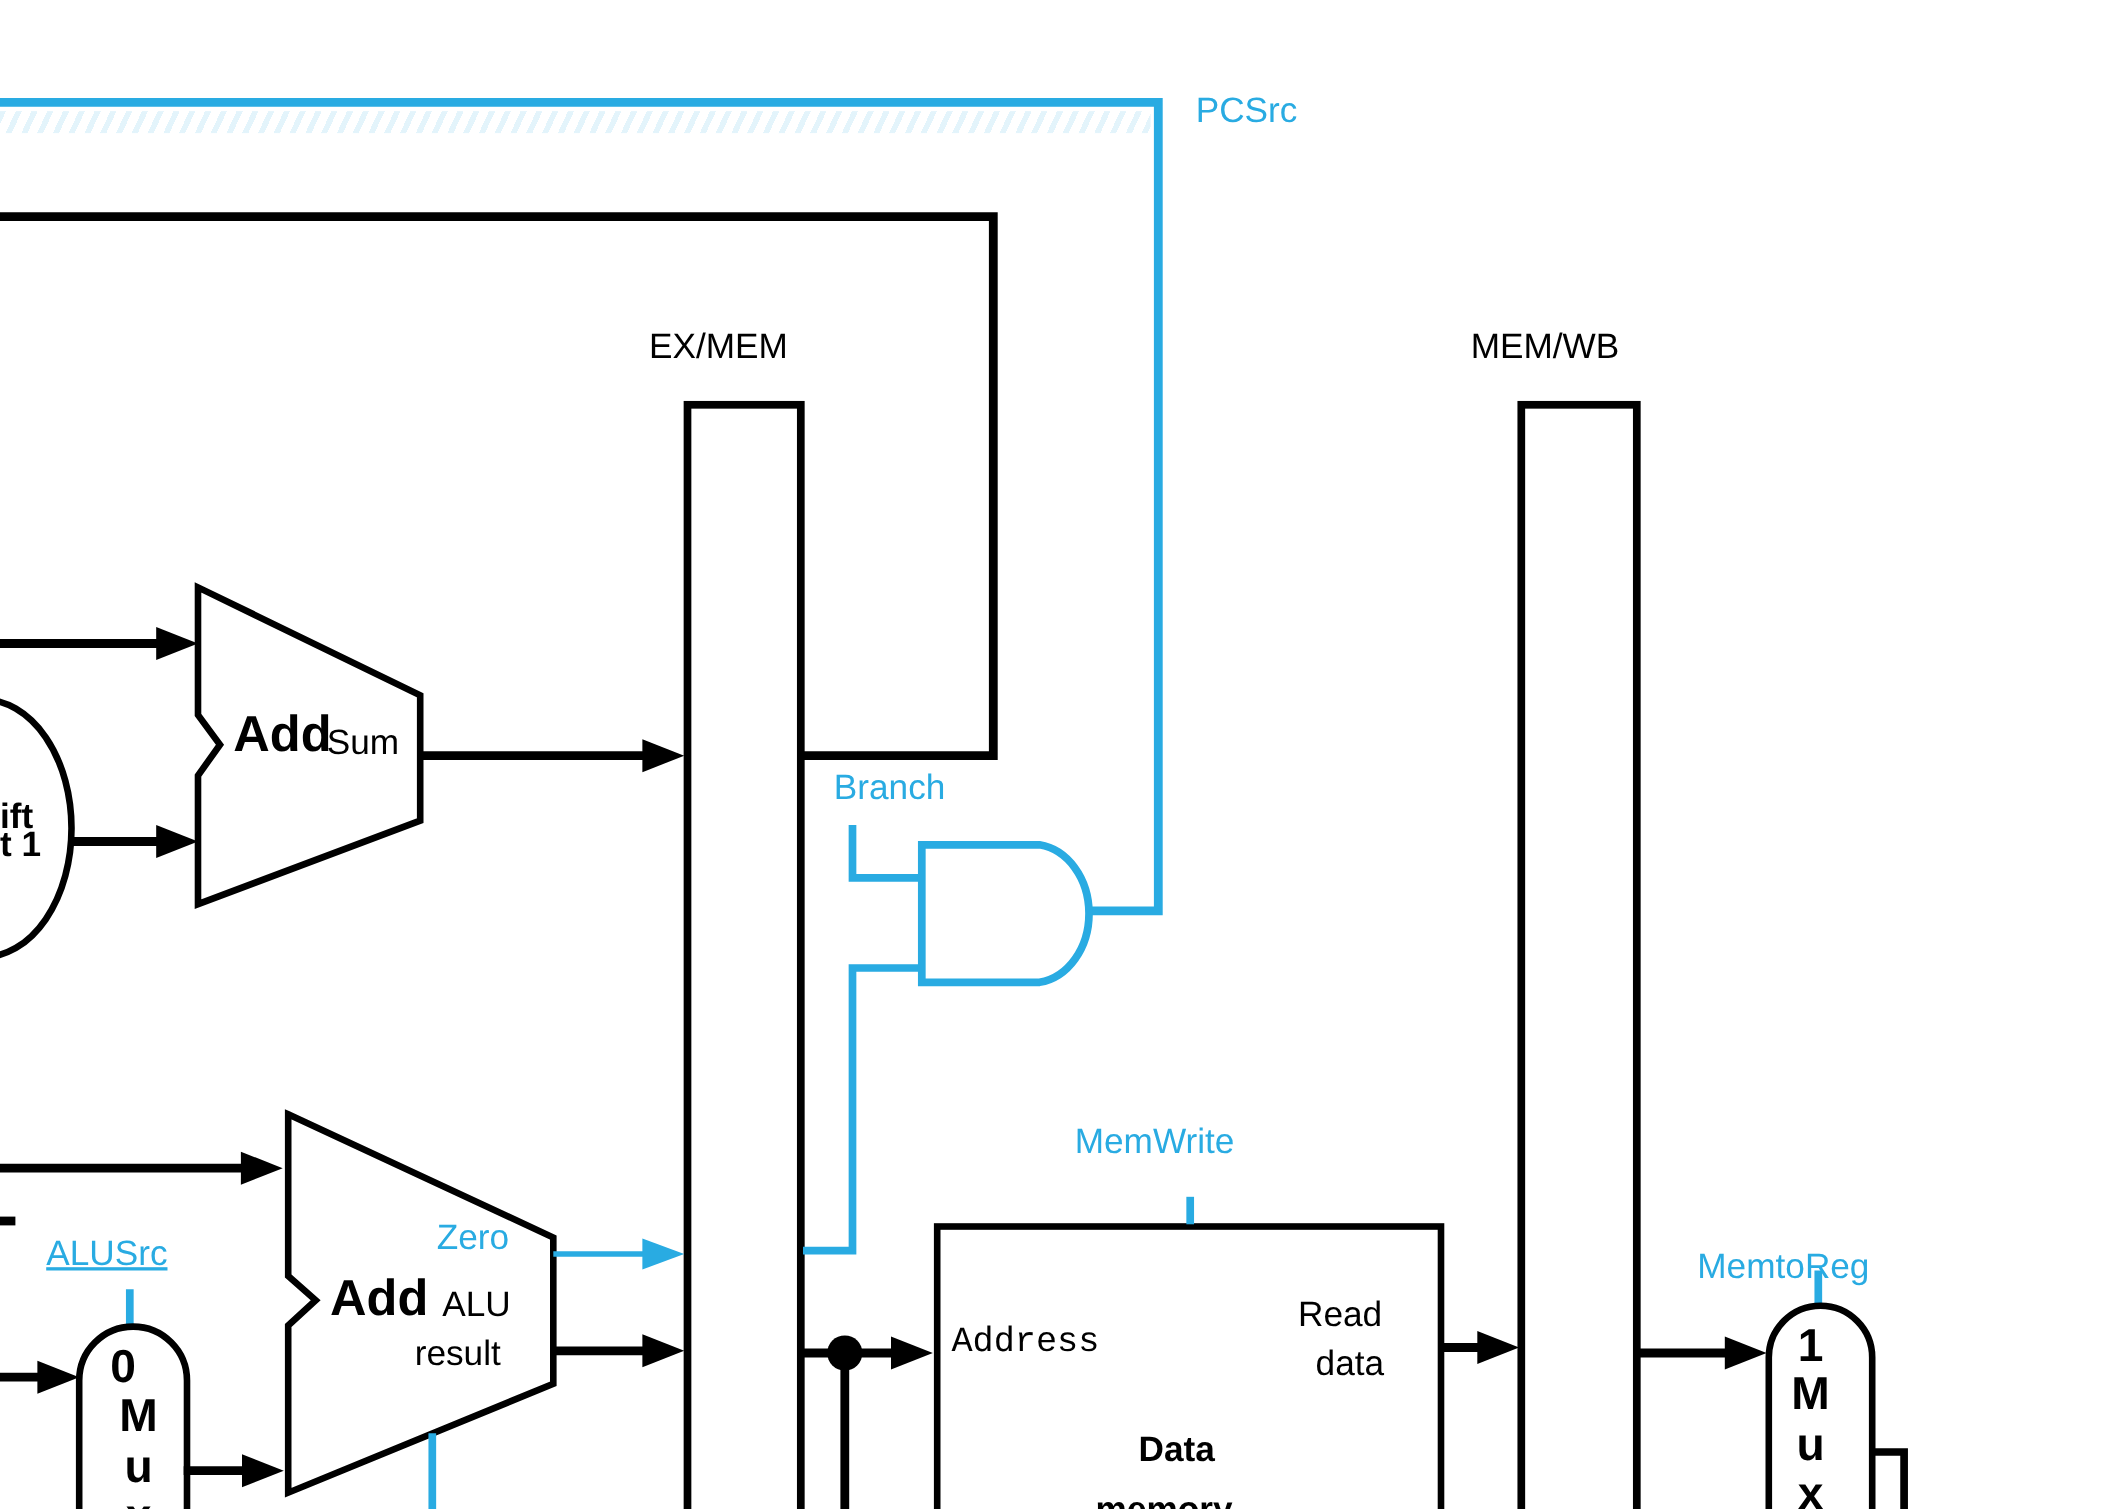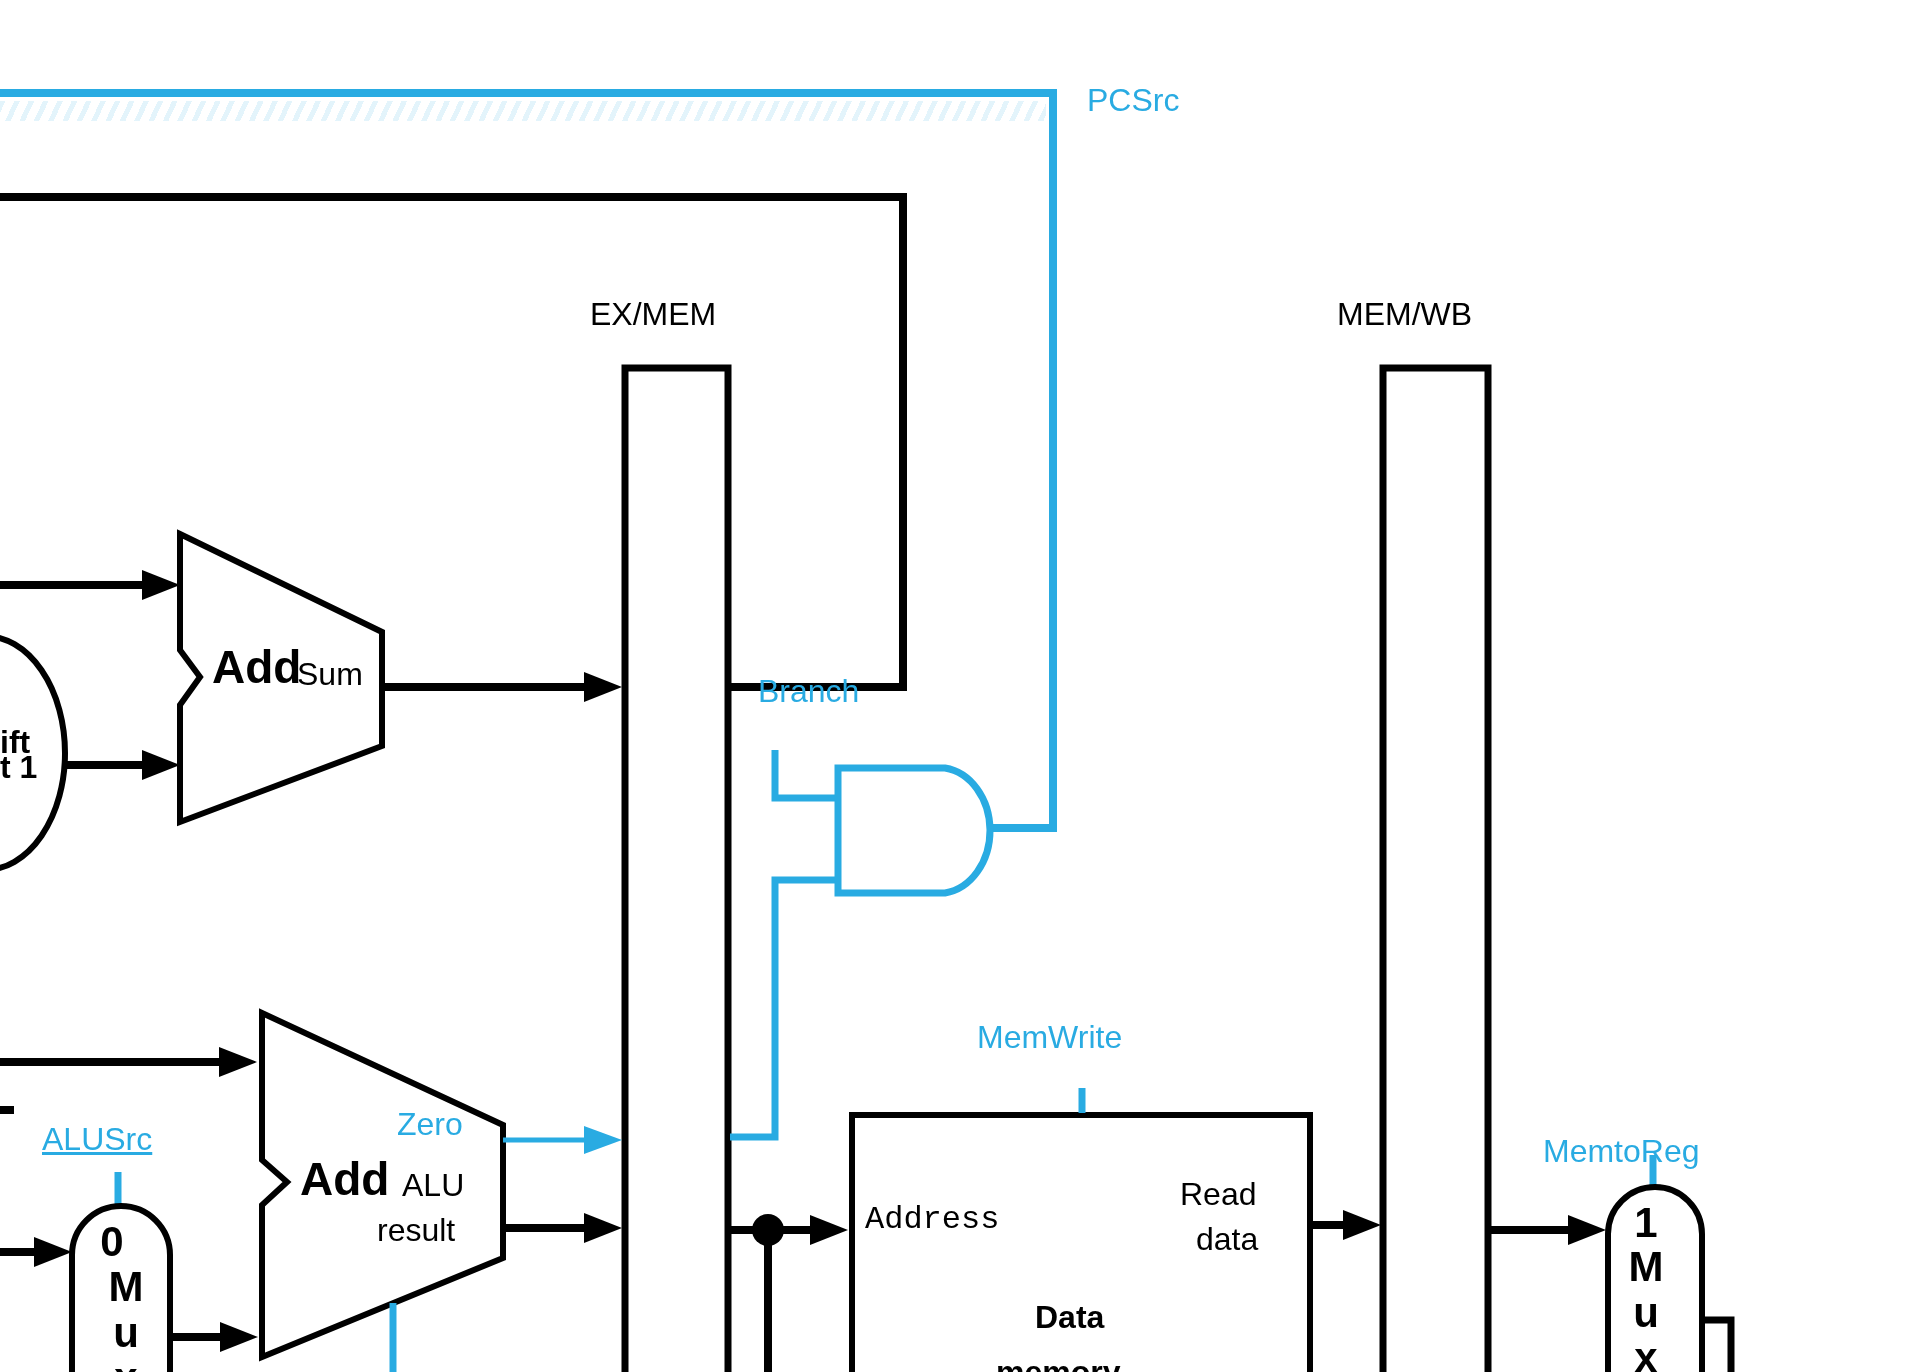--- a/index.html
+++ b/index.html
@@ -115,21 +115,21 @@
 
     <polyline points="1702,1320 1731,1320 1731,1372" fill="none" stroke="#000" stroke-width="7"></polyline>
   </svg>
 
   <div class="lbl blue" style="left:1087px;top:84px;">PCSrc</div>
 
   <div class="lbl" style="left:590px;top:298px;">EX/MEM</div>
 
   <div class="lbl" style="left:1337px;top:298px;">MEM/WB</div>
 
-  <div class="lbl blue" style="left:758px;top:675px;text-align:right;">Branch</div>
+  <div class="lbl blue" style="left:758px;top:699px;text-align:right;">Branch</div>
 
   <div class="lbl bold" style="left:212px;top:644px;font-size:46px;">Add</div>
   <div class="lbl" style="left:297px;top:658px;">Sum</div>
 
   <div class="lbl bold" style="left:0px;top:726px;">ift</div>
   <div class="lbl bold" style="left:0px;top:751px;">t 1</div>
 
   <div class="lbl blue" style="left:397px;top:1108px;">Zero</div>
 
   <div class="lbl bold" style="left:300px;top:1156px;font-size:46px;">Add</div>

